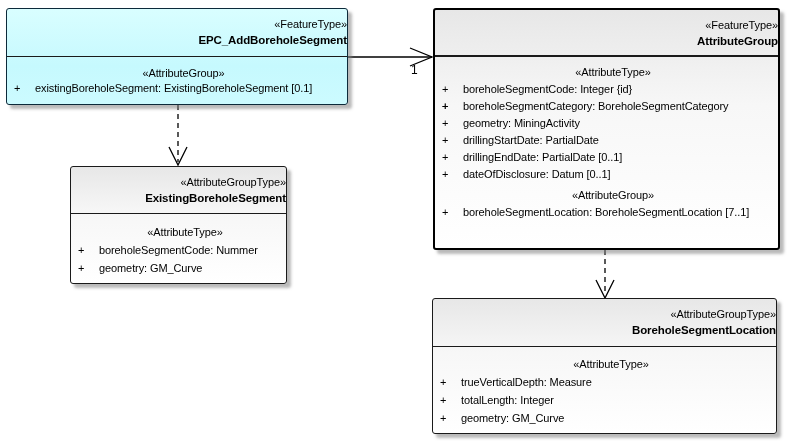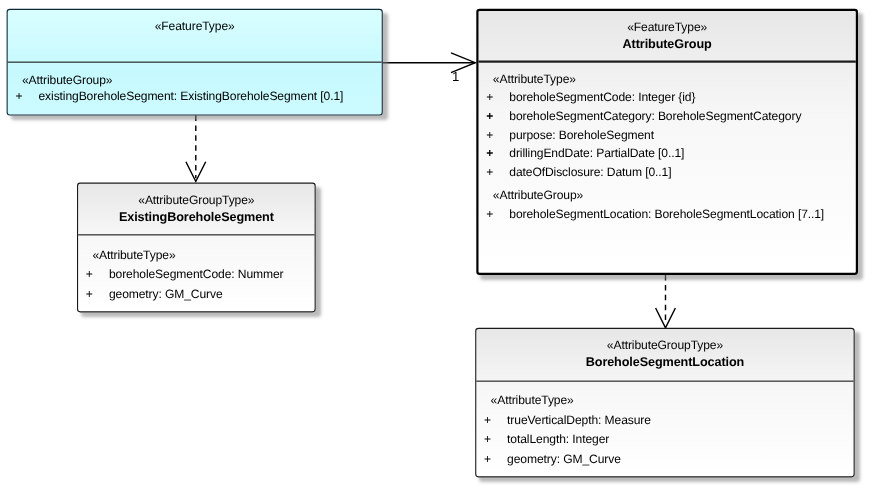--- a/index.html
+++ b/index.html
@@ -22,29 +22,29 @@
     border-radius:3px;
     box-shadow:4px 4px 3px rgba(130,130,130,0.55);
     background:linear-gradient(to bottom,#e7e7e7 0%,#f7f7f7 40%,#ffffff 100%);
   }
   .uml-box.cyan {
     background:linear-gradient(to bottom,#d9feff 0%,#c6f9fe 60%,#ccfbff 100%);
     border-color:#0c2a3a;
   }
   .uml-box.emph { border-width:2px; border-color:#000; }
   .uml-hdr {
-    text-align:center;
+    text-align:right;
     padding-top:8px;
     border-bottom:1px solid #1a1a1a;
   }
   .uml-box.emph .uml-hdr { border-bottom-width:2px; }
   .stereo { font-size:11px; line-height:15px; letter-spacing:-0.1px; }
   .cname  { font-size:11.5px; font-weight:bold; line-height:17px; letter-spacing:-0.1px; }
   .uml-body { font-size:11px; letter-spacing:-0.1px; }
-  .sec-heading { padding-left:13px; }
+  .sec-heading { padding-left:13px;text-align:center; }
   .attr-row { position:relative; padding-left:28px; white-space:nowrap; }
   .attr-row .vis { position:absolute; left:7px; }
   .mult-label {
     position:absolute;
     font-size:12px; line-height:12px;
     color:#000;
   }
   
   #box-epc  { left:6px;   top:8px;   width:342px; height:97px;  }
   #box-epc .uml-hdr { height:48px; }
@@ -84,20 +84,21 @@
       <line x1="605" y1="250" x2="605" y2="295" stroke-dasharray="5,4"></line>
       <polyline points="596,280 605,298 614,280"></polyline>
     </g>
   </svg>
 
   <span class="mult-label" style="left:411px; top:64px;">1</span>
 
   <div id="box-epc" class="uml-box cyan">
     <div class="uml-hdr">
       <div class="stereo">«FeatureType»</div>
+      <div class="cname">EPC_AddBoreholeSegment</div>
     </div>
     <div class="uml-body">
       <div class="sec-heading">«AttributeGroup»</div>
       <div class="attr-row">
         <span class="vis">+</span>
         <span>existingBoreholeSegment: ExistingBoreholeSegment [0.1]</span>
       </div>
     </div>
   </div>
 
@@ -114,24 +115,25 @@
       </div>
       <div class="attr-row">
         <span class="vis">+</span>
       </div>
       <div class="attr-row">
         <span class="vis">+</span>
         <span>boreholeSegmentCategory: BoreholeSegmentCategory</span>
       </div>
       <div class="attr-row">
         <span class="vis">+</span>
-        <span>purpose: BoreholeSegment</span>
+        <span>geometry: MiningActivity</span>
       </div>
       <div class="attr-row">
         <span class="vis">+</span>
+        <span>drillingStartDate: PartialDate</span>
       </div>
       <div class="attr-row">
         <span class="vis">+</span>
         <span>drillingEndDate: PartialDate [0..1]</span>
       </div>
       <div class="attr-row">
         <span class="vis">+</span>
         <span>dateOfDisclosure: Datum [0..1]</span>
       </div>
       <div class="sec-heading group-gap">«AttributeGroup»</div>

